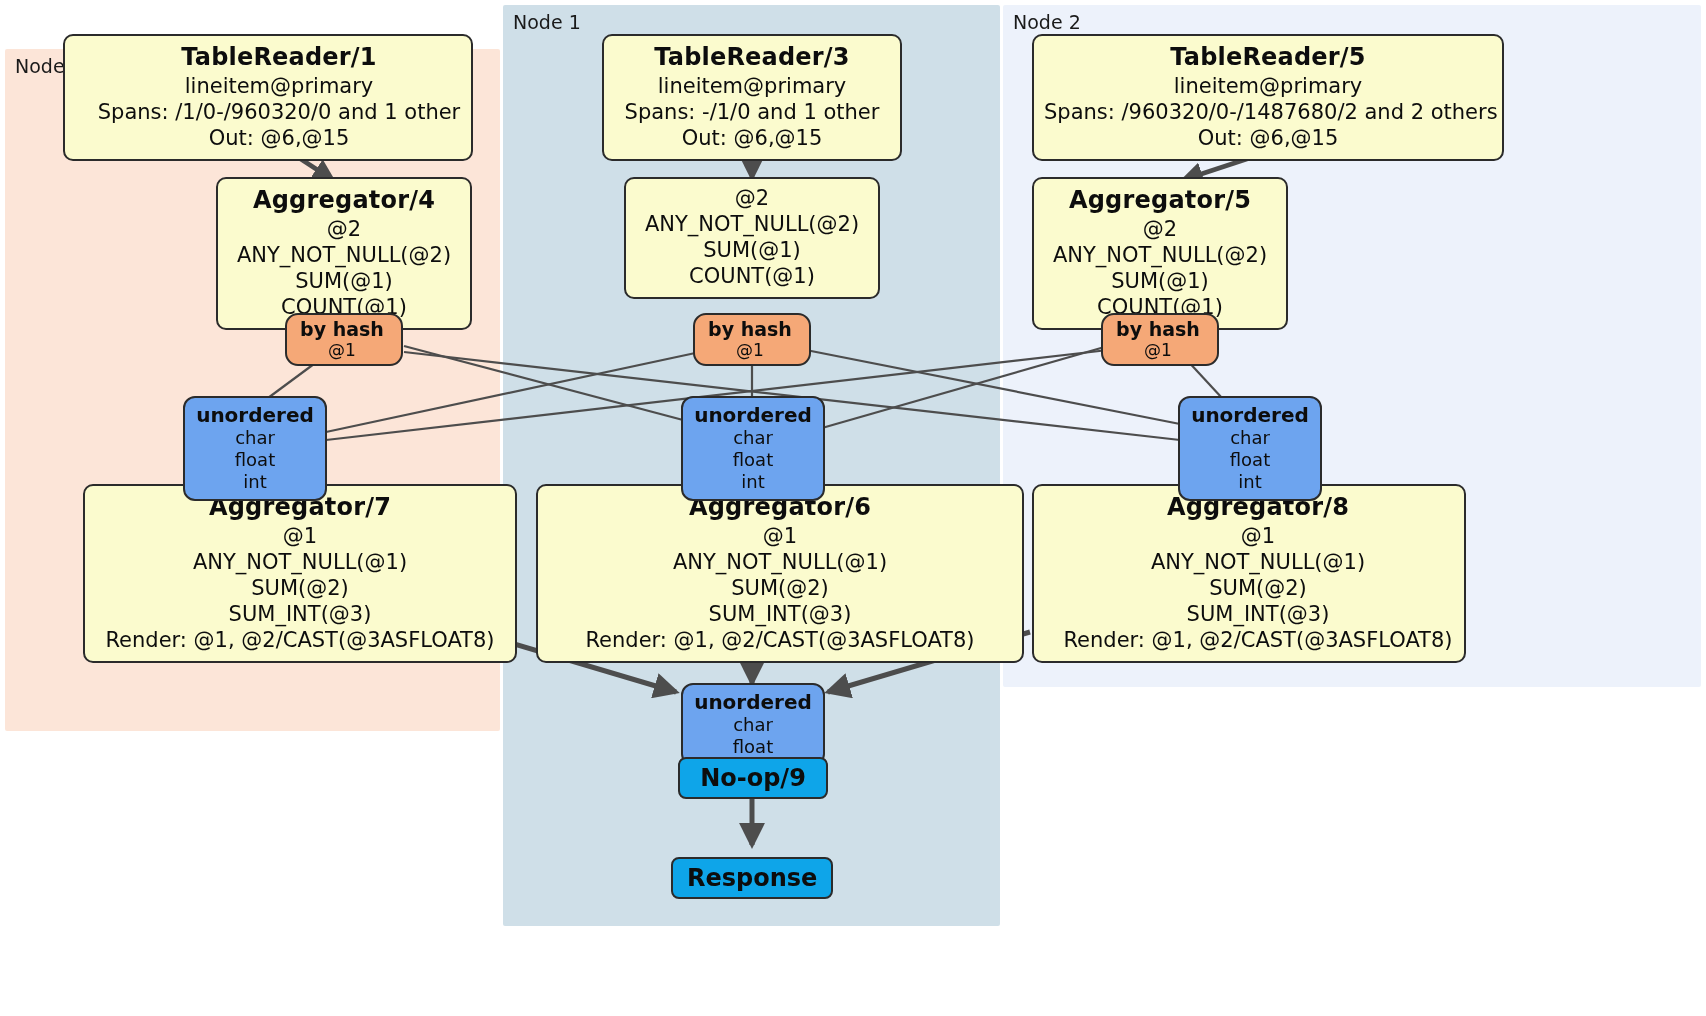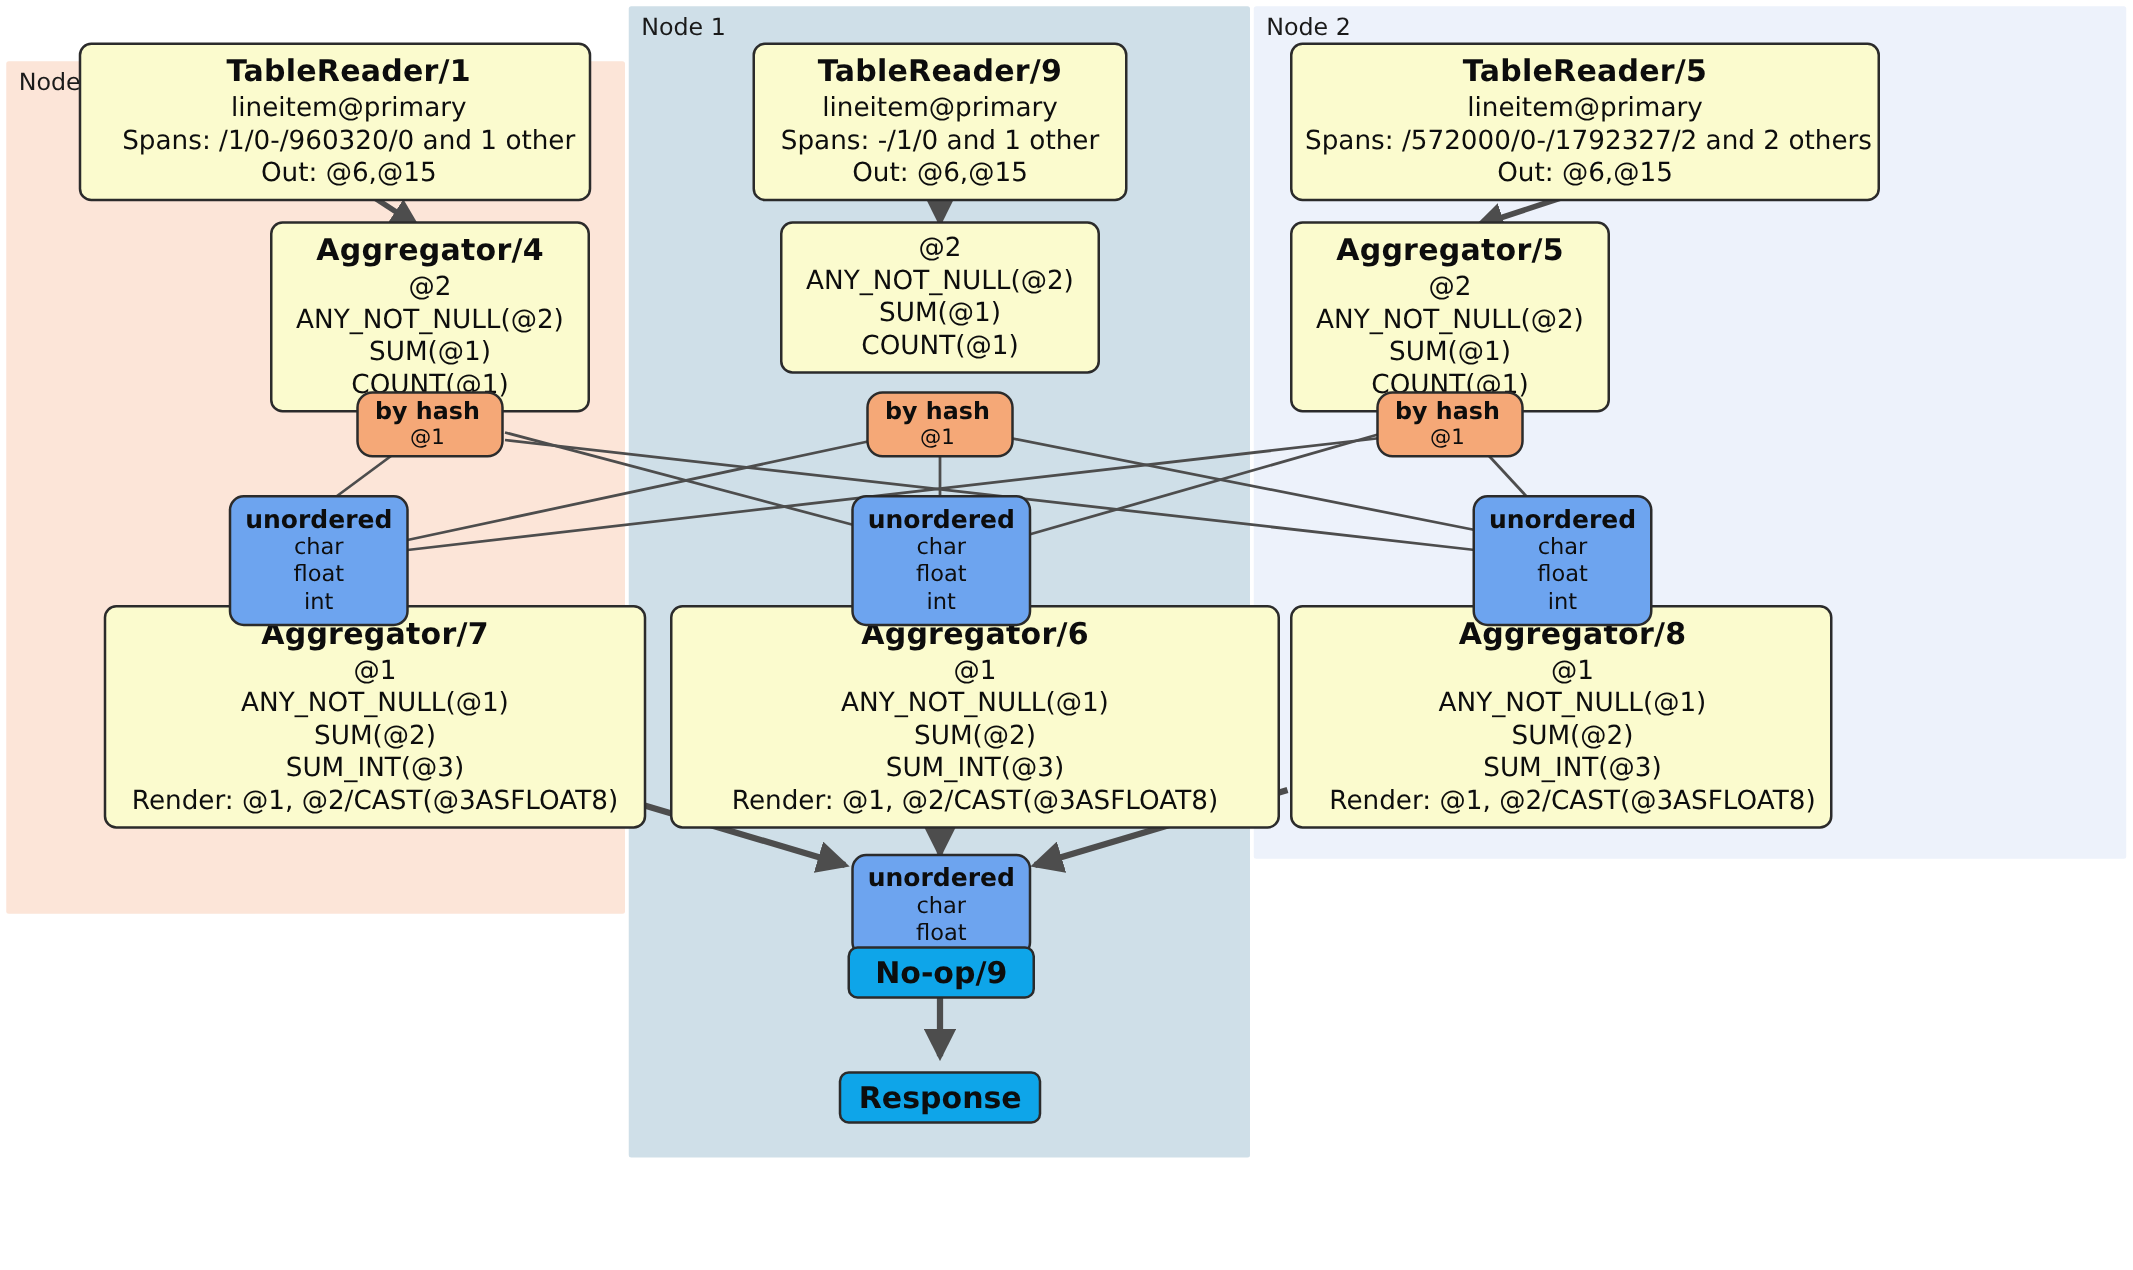--- a/index.html
+++ b/index.html
@@ -159,30 +159,30 @@
   </svg>
 
   <div class="node-box proc-box" style="left:63px; top:34px; width:410px;padding-left:32px;">
     <div class="box-title">TableReader/1</div>
     <div class="box-line">lineitem@primary</div>
     <div class="box-line">Spans: /1/0-/960320/0 and 1 other</div>
     <div class="box-line">Out: @6,@15</div>
   </div>
 
   <div class="node-box proc-box" style="left:602px; top:34px; width:300px;">
-    <div class="box-title">TableReader/9</div>
+    <div class="box-title">TableReader/3</div>
     <div class="box-line">lineitem@primary</div>
     <div class="box-line">Spans: -/1/0 and 1 other</div>
     <div class="box-line">Out: @6,@15</div>
   </div>
 
   <div class="node-box proc-box" style="left:1032px; top:34px; width:472px;">
     <div class="box-title">TableReader/5</div>
     <div class="box-line">lineitem@primary</div>
-    <div class="box-line">Spans: /572000/0-/1792327/2 and 2 others</div>
+    <div class="box-line">Spans: /960320/0-/1487680/2 and 2 others</div>
     <div class="box-line">Out: @6,@15</div>
   </div>
 
   <div class="node-box proc-box" style="left:216px; top:177px; width:256px;">
     <div class="box-title">Aggregator/4</div>
     <div class="box-line">@2</div>
     <div class="box-line">ANY_NOT_NULL(@2)</div>
     <div class="box-line">SUM(@1)</div>
     <div class="box-line">COUNT(@1)</div>
   </div>

